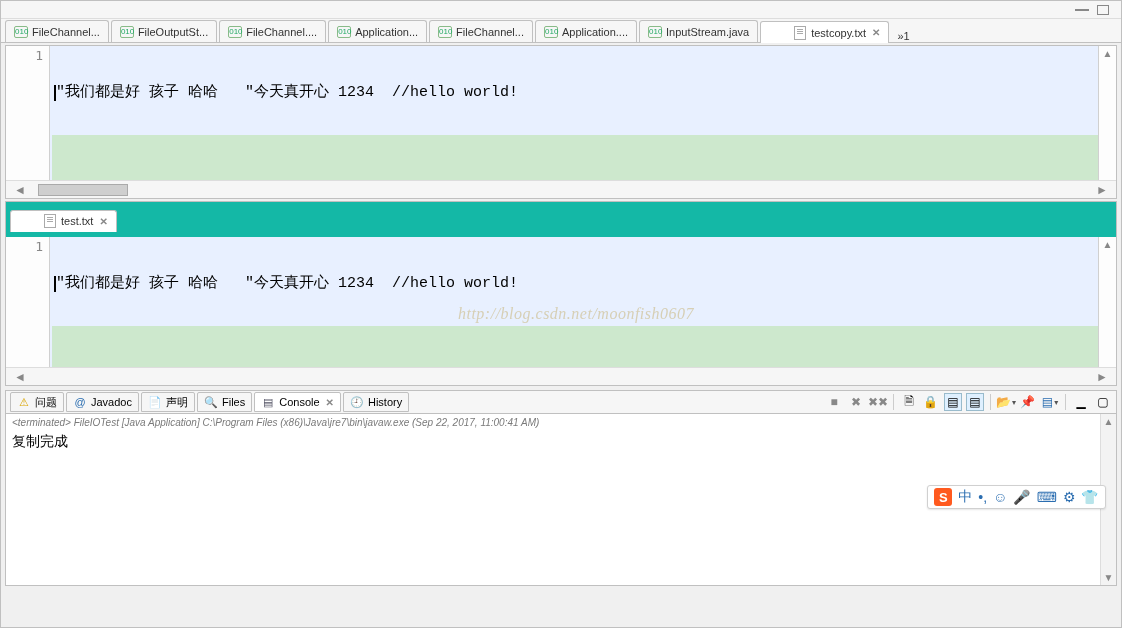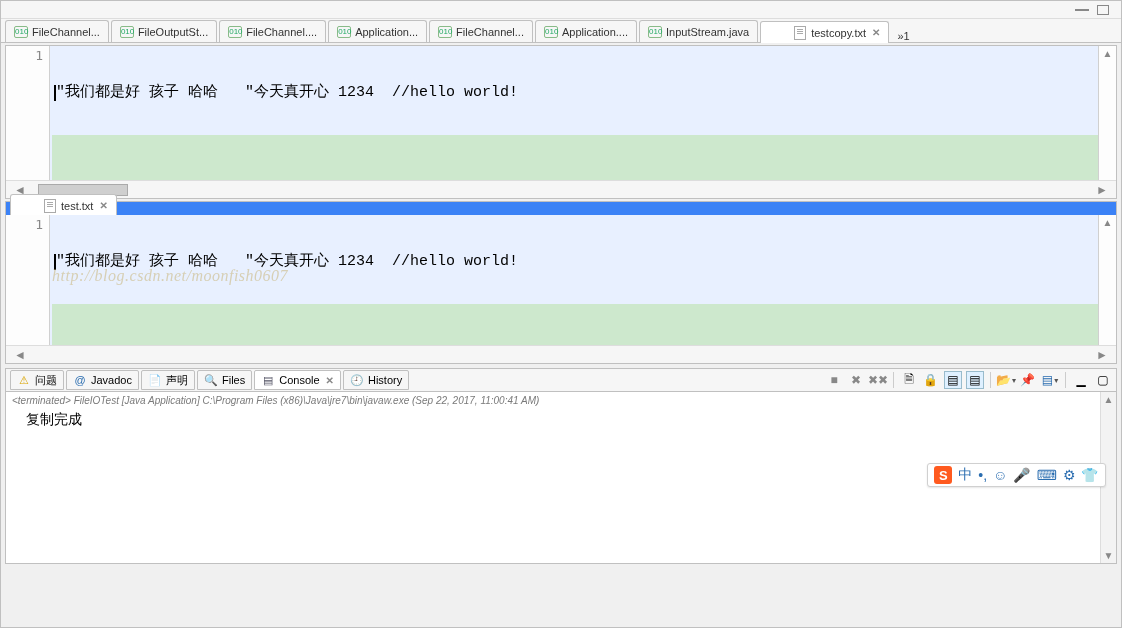--- a/index.html
+++ b/index.html
@@ -126,36 +126,36 @@
   .hscroll .thumb {
     width: 90px; height: 12px; background: #cfcfcf; border: 1px solid #aaa;
     margin-left: 12px;
   }
   .hscroll .arrow { color: #888; font-size: 12px; }
   .hscroll .spacer { flex: 1; }
 
   .watermark {
     position: absolute;
     width: 100%;
-    text-align: left;
-    top: 52px;
+    text-align: center;
+    top: 68px;
     color: rgba(200,180,120,0.55);
     font-family: "Times New Roman", serif;
     font-size: 16px;
     pointer-events: none;
     font-style: italic;
     letter-spacing: 0.5px;
   }
 
   .second-tabbar {
     display: flex;
-    background: #3b82f6;
+    background: #14b8a6;
     border-bottom: 1px solid #c0c0c0;
-    height: 14px;
-    align-items: flex-end;
+    height: 36px;
+    align-items: center;
     padding-left: 4px;
     margin: 2px 4px 0 4px;
     border: 1px solid #c0c0c0;
     border-bottom: none;
   }
 
   .views-bar {
     display: flex;
     align-items: center;
     background: #f6f6f6;
@@ -215,21 +215,21 @@
     font-size: 10px;
     color: #7a7a7a;
     padding: 3px 6px;
     font-style: italic;
     border-bottom: 0;
   }
   .console-body {
     font-family: "Microsoft YaHei", Consolas, monospace;
     font-size: 14px;
     color: #000;
-    padding: 2px 20px;
+    padding: 2px 6px;
   }
 
   .ime-bar {
     position: absolute;
     right: 10px;
     bottom: 76px;
     display: flex;
     align-items: center;
     gap: 6px;
     background: #fff;

